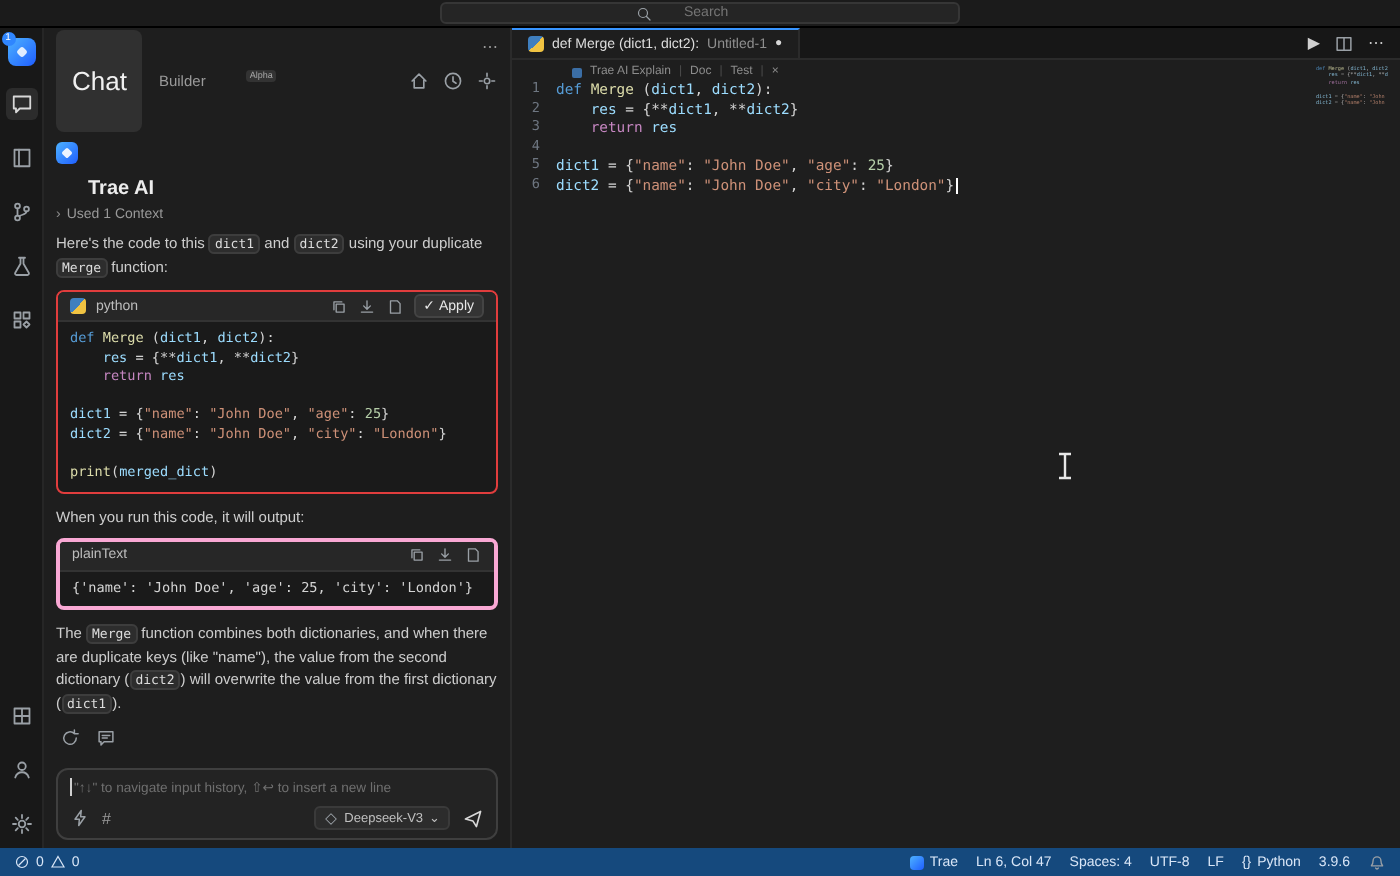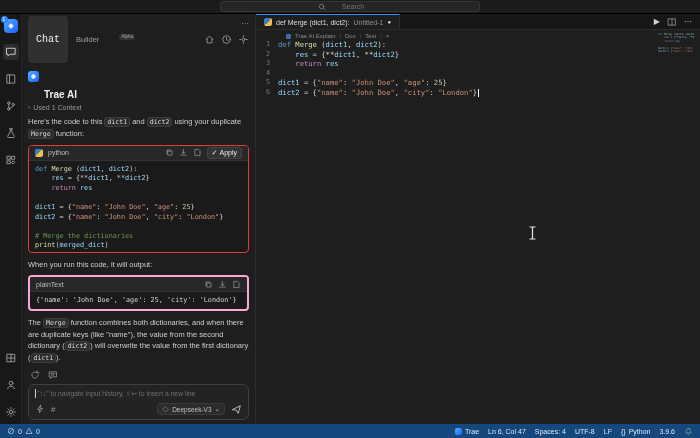--- a/index.html
+++ b/index.html
@@ -31,21 +31,21 @@
   .abar-item{ width:16px; height:16px; display:flex; align-items:center; justify-content:center; border-radius:3px; }
   .abar-item.active{ background:#2c2c2c; }
 
   
   .sidebar{ position:absolute; top:14px; left:22px; width:234px; bottom:14px; background:#1e1e1e;
             border-right:1px solid #2b2b2b; display:flex; flex-direction:column; padding:3px 6px 4px; }
   .sb-header{ display:flex; align-items:center; height:13px; }
   .sb-title{ font-size:6.5px; letter-spacing:1px; color:#8d8d8d; }
   .sb-menu{ margin-left:auto; color:#9a9a9a; font-size:8px; cursor:default; }
   .sb-tabs{ display:flex; align-items:center; height:20px; gap:8px; }
-  .tab-chat{ background:#303030; color:#f0f0f0; font-size:10px; padding:18px 8px; border-radius:4px;font-family:Liberation Mono, monospace; }
+  .tab-chat{ background:#303030; color:#f0f0f0; font-size:13px; padding:18px 8px; border-radius:4px; }
   .tab-builder{ color:#9a9a9a; font-size:7.5px; display:flex; gap:20px; align-items:flex-start; }
   .alpha{ font-size:4.5px; background:#333; color:#a8a8a8; border-radius:2px; padding:0 2px; line-height:6px; margin-top:-1px; }
   .sb-tab-icons{ margin-left:auto; display:flex; gap:6px; align-items:center; }
 
   .bubble{ align-self:flex-end; max-width:160px; background:#323232; color:#e6e6e6; font-size:7.5px;
            line-height:10px; border-radius:8px 8px 2px 8px; padding:4px 7px; margin:4px 2px 8px 0; }
 
   .ai-row{ display:flex; align-items:center; gap:5px; margin:3px 0 4px; }
   .ai-logo{ width:11px; height:11px; border-radius:3px; background:linear-gradient(135deg,#4db2ff,#1f5eff); position:relative; }
   .ai-logo:after{ content:""; position:absolute; inset:3px; background:rgba(255,255,255,.9); border-radius:1px; transform:rotate(45deg) scale(.8); }
@@ -252,21 +252,20 @@
         </span>
       </div>
       <div class="cb-body">
           <div class="cl"><span class="tk-k">def</span><span class="tk-p"> </span><span class="tk-f">Merge</span><span class="tk-p"> (</span><span class="tk-v">dict1</span><span class="tk-p">, </span><span class="tk-v">dict2</span><span class="tk-p">):</span></div>
           <div class="cl"><span class="tk-p">    </span><span class="tk-v">res</span><span class="tk-p"> = {**</span><span class="tk-v">dict1</span><span class="tk-p">, **</span><span class="tk-v">dict2</span><span class="tk-p">}</span></div>
           <div class="cl"><span class="tk-p">    </span><span class="tk-c">return</span><span class="tk-p"> </span><span class="tk-v">res</span></div>
           <div class="cl"><span class="tk-p">&nbsp;</span></div>
           <div class="cl"><span class="tk-v">dict1</span><span class="tk-p"> = {</span><span class="tk-s">"name"</span><span class="tk-p">: </span><span class="tk-s">"John Doe"</span><span class="tk-p">, </span><span class="tk-s">"age"</span><span class="tk-p">: </span><span class="tk-n">25</span><span class="tk-p">}</span></div>
           <div class="cl"><span class="tk-v">dict2</span><span class="tk-p"> = {</span><span class="tk-s">"name"</span><span class="tk-p">: </span><span class="tk-s">"John Doe"</span><span class="tk-p">, </span><span class="tk-s">"city"</span><span class="tk-p">: </span><span class="tk-s">"London"</span><span class="tk-p">}</span></div>
           <div class="cl"><span class="tk-p">&nbsp;</span></div>
-          <div class="cl"><span class="tk-m"># Merge the dictionaries</span></div>
           <div class="cl"><span class="tk-f">print</span><span class="tk-p">(</span><span class="tk-v">merged_dict</span><span class="tk-p">)</span></div>
         </div>
     </div>
 
     <div class="para">When you run this code, it will output:</div>
 
     <div class="codeblock">
       <div class="cb-header">
         <span class="cb-lang">plainText</span>
         <span class="cb-icons">

